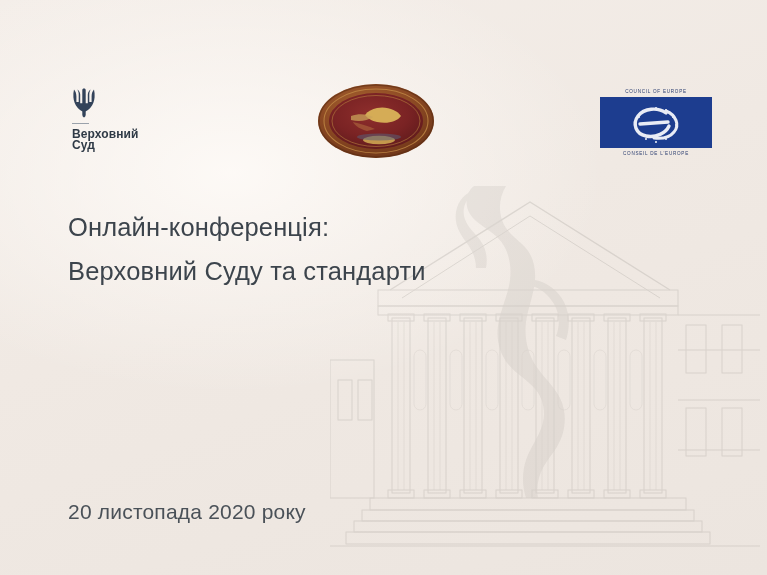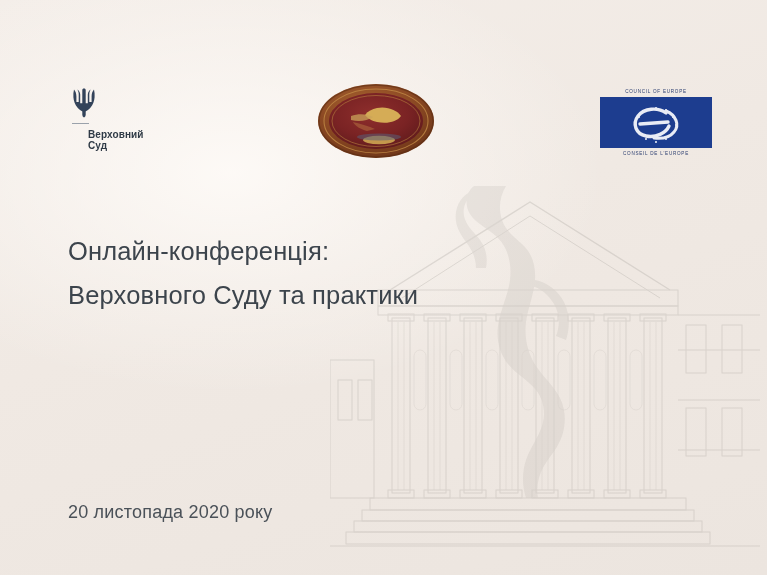--- a/index.html
+++ b/index.html
@@ -54,26 +54,26 @@
     width: 130px;
     text-align: left;
   }
   .vs-trident { width: 24px; height: 30px; display: block; margin-left: 6px; }
   .vs-rule {
     width: 17px; height: 1px;
     background: #9aa2ab;
     margin: 5px 0 5px 6px;
   }
   .vs-name {
-    font-size: 10px;
+    font-size: 12px;
     font-weight: bold;
     line-height: 11px;
     color: #2f3a46;
     letter-spacing: 0.1px;
-    margin-left: 22px;
+    margin-left: 6px;
     width: 70px;
   }
 
   
   .seal {
     position: absolute;
     left: 317px;
     top: 4px;
     width: 118px;
     height: 78px;
@@ -104,37 +104,37 @@
     background: #1d3d8f;
     position: relative;
     overflow: hidden;
   }
   .coe-flag svg { display: block; width: 100%; height: 100%; }
 
   
   .title-block {
     position: absolute;
     left: 68px;
-    top: 229px;
+    top: 205px;
     width: 600px;
   }
   .title-line {
     font-size: 25.5px;
     line-height: 44px;
     color: #3c444c;
     letter-spacing: 0.15px;
     white-space: nowrap;
   }
 
   
   .date-line {
     position: absolute;
     left: 68px;
     top: 497px;
-    font-size: 18px;
+    font-size: 21px;
     line-height: 30px;
     color: #4a5158;
     letter-spacing: 0.2px;
     white-space: nowrap;
   }
 </style>
 </head>
 <body>
 
 <div class="poster">
@@ -321,18 +321,18 @@
           </g>
         </svg>
       </div>
       <div class="coe-bottom">CONSEIL DE L'EUROPE</div>
     </div>
 
   </div>
 
   <div class="title-block">
     <div class="title-line">Онлайн-конференція:</div>
-    <div class="title-line">Верховного Суду та практики</div>
+    <div class="title-line">Верховний Суду та стандарти</div>
   </div>
 
   <div class="date-line">20 листопада 2020 року</div>
 
 </div>
 
 </body></html>

